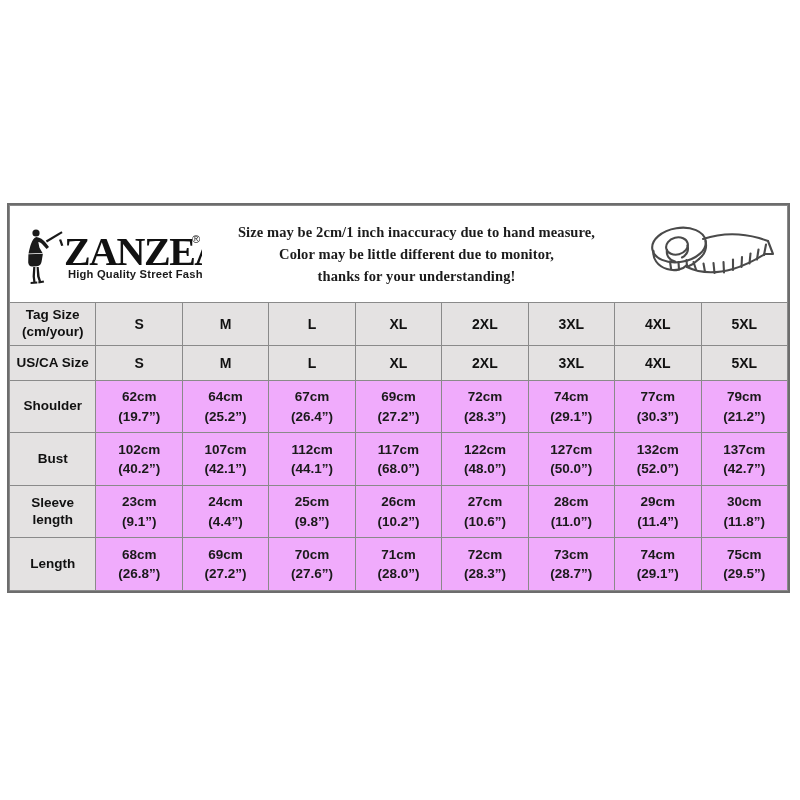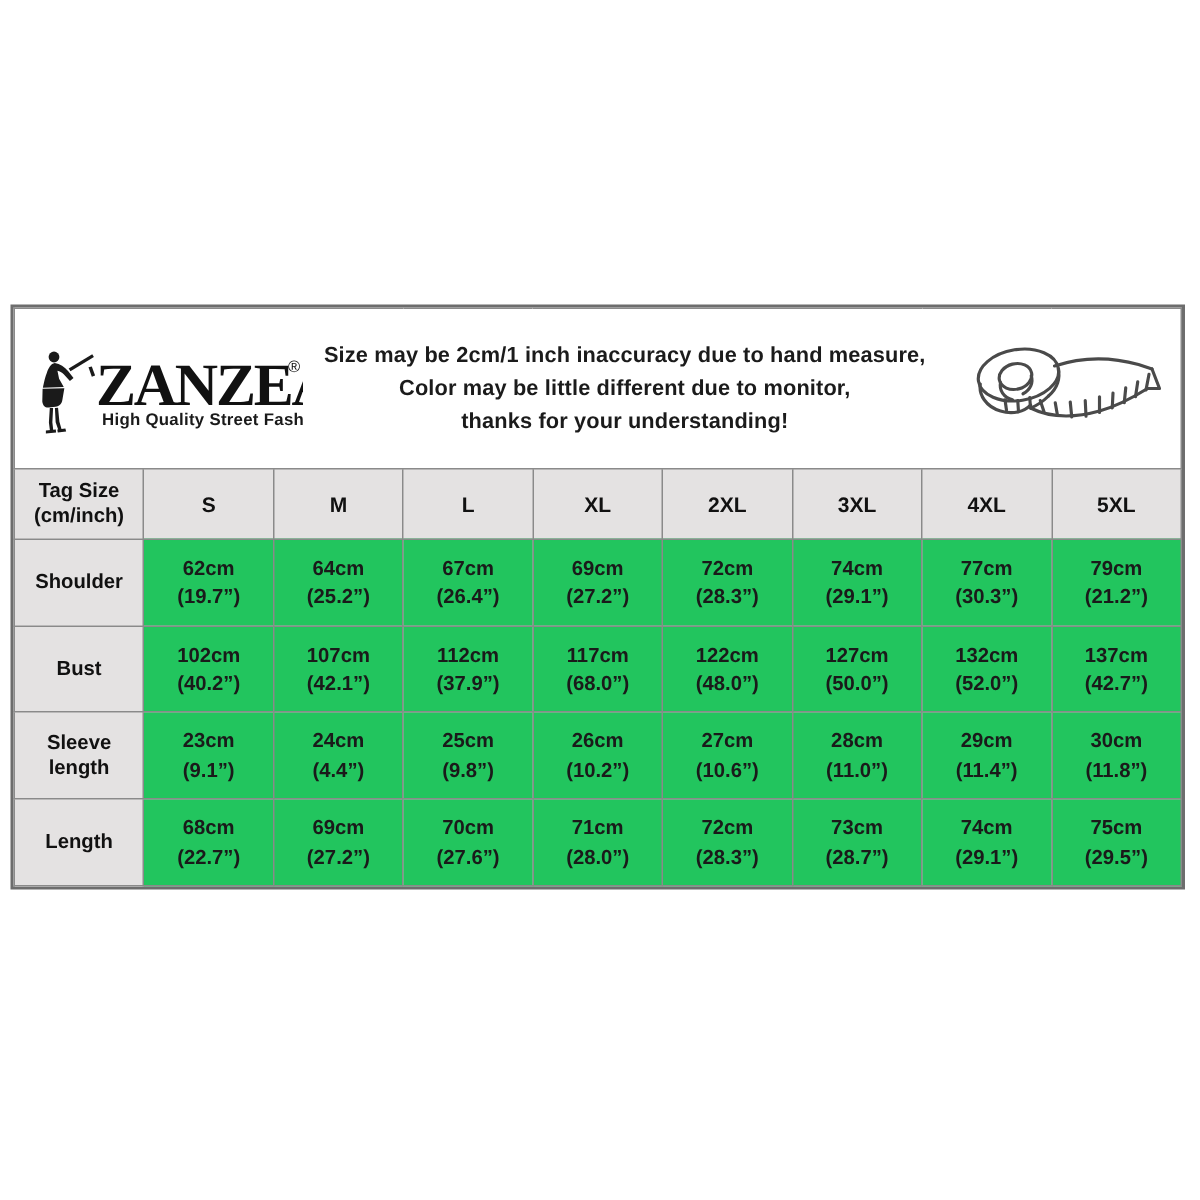--- a/index.html
+++ b/index.html
@@ -64,20 +64,21 @@
     box-sizing: border-box;
   }
   .banner-note {
     flex: 1 1 auto;
     text-align: center;
     font-size: 14.5px;
     font-weight: 600;
     line-height: 1.52;
     color: #1b1b1b;
     letter-spacing: 0.1px;
+    font-family: Liberation Serif, serif;
   }
   .banner-tape {
     width: 160px;
     flex: 0 0 160px;
     display: flex;
     align-items: center;
     justify-content: center;
   }
 
   .logo-svg { display: block; }
@@ -92,21 +93,21 @@
     color: #111111;
     width: 110px;
   }
   .hdr-cell {
     background: #e4e2e2;
     font-weight: bold;
     font-size: 14px;
     color: #111111;
   }
   .data-cell {
-    background: #22c55e;
+    background: #f0abfc;
     font-size: 13.5px;
     font-weight: 600;
     line-height: 1.45;
     color: #1a1a1a;
   }
   .data-cell .cm { display: block; }
   .data-cell .inch { display: block; }
 
   tr.hdr-row { height: 30px; }
   tr.hdr-row.first { height: 37px; }
@@ -189,32 +190,43 @@
               </svg>
             </div>
 
           </div>
         </td>
       </tr>
 
       <tr class="hdr-row first">
         <td class="label-cell">
           <span>Tag Size</span><br>
-          <span>(cm/inch)</span>
+          <span>(cm/your)</span>
         </td>
         <td class="hdr-cell">S</td>
         <td class="hdr-cell">M</td>
         <td class="hdr-cell">L</td>
         <td class="hdr-cell">XL</td>
         <td class="hdr-cell">2XL</td>
         <td class="hdr-cell">3XL</td>
         <td class="hdr-cell">4XL</td>
         <td class="hdr-cell">5XL</td>
       </tr>
 
+      <tr class="hdr-row">
+        <td class="label-cell">US/CA Size</td>
+        <td class="hdr-cell">S</td>
+        <td class="hdr-cell">M</td>
+        <td class="hdr-cell">L</td>
+        <td class="hdr-cell">XL</td>
+        <td class="hdr-cell">2XL</td>
+        <td class="hdr-cell">3XL</td>
+        <td class="hdr-cell">4XL</td>
+        <td class="hdr-cell">5XL</td>
+      </tr>
 
 
 
       <tr class="data-row">
         <td class="label-cell">Shoulder</td>
         <td class="data-cell">
           <span class="cm">62cm</span>
           <span class="inch">(19.7”)</span>
         </td>
         <td class="data-cell">
@@ -252,21 +264,21 @@
         <td class="data-cell">
           <span class="cm">102cm</span>
           <span class="inch">(40.2”)</span>
         </td>
         <td class="data-cell">
           <span class="cm">107cm</span>
           <span class="inch">(42.1”)</span>
         </td>
         <td class="data-cell">
           <span class="cm">112cm</span>
-          <span class="inch">(37.9”)</span>
+          <span class="inch">(44.1”)</span>
         </td>
         <td class="data-cell">
           <span class="cm">117cm</span>
           <span class="inch">(68.0”)</span>
         </td>
         <td class="data-cell">
           <span class="cm">122cm</span>
           <span class="inch">(48.0”)</span>
         </td>
         <td class="data-cell">
@@ -316,21 +328,21 @@
         <td class="data-cell">
           <span class="cm">30cm</span>
           <span class="inch">(11.8”)</span>
         </td>
       </tr>
 
       <tr class="data-row">
         <td class="label-cell">Length</td>
         <td class="data-cell">
           <span class="cm">68cm</span>
-          <span class="inch">(22.7”)</span>
+          <span class="inch">(26.8”)</span>
         </td>
         <td class="data-cell">
           <span class="cm">69cm</span>
           <span class="inch">(27.2”)</span>
         </td>
         <td class="data-cell">
           <span class="cm">70cm</span>
           <span class="inch">(27.6”)</span>
         </td>
         <td class="data-cell">

